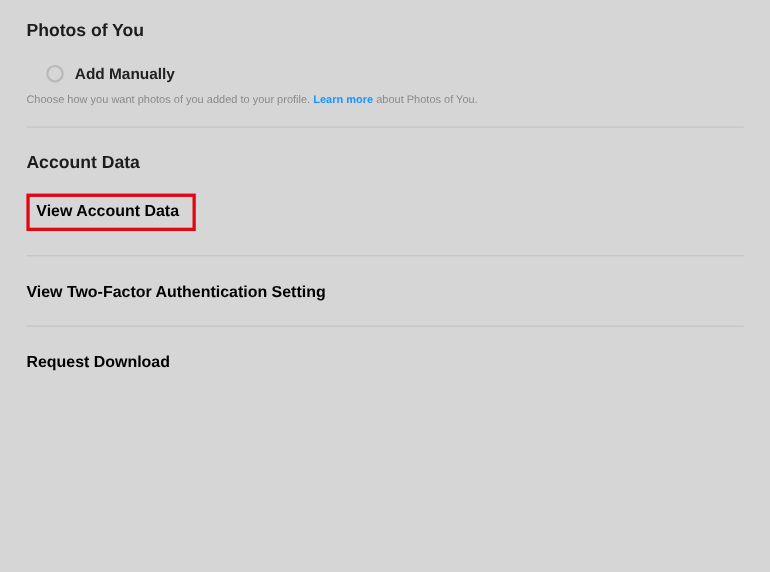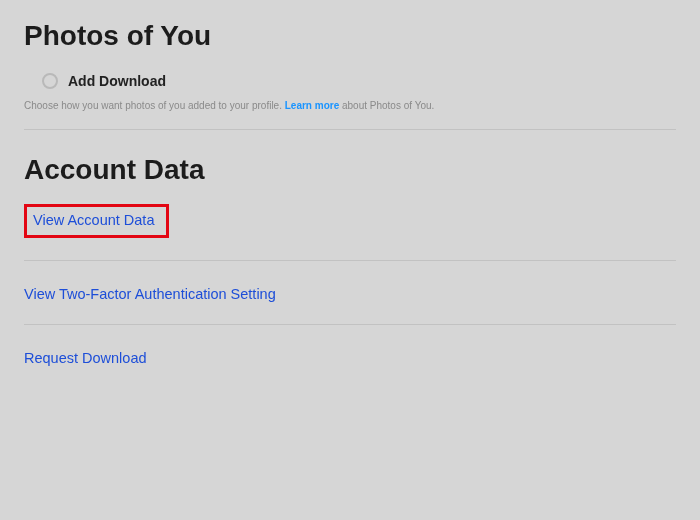--- a/index.html
+++ b/index.html
@@ -8,21 +8,21 @@
       height: 520px;
       overflow: hidden;
     }
     body {
       background: #d6d6d6;
       font-family: -apple-system, "Helvetica Neue", Arial, sans-serif;
       color: #1c1c1c;
       padding: 20px 24px 0 24px;
     }
     .section-title {
-      font-size: 28px;
+      font-size: 16px;
       font-weight: 600;
       color: #1c1c1c;
       margin-bottom: 18px;
     }
     .radio-group {
       margin-left: 18px;
       margin-bottom: 8px;
     }
     .radio-row {
       display: flex;
@@ -64,22 +64,22 @@
     .divider {
       border: none;
       border-top: 1px solid #c2c2c2;
       margin: 0 0 24px 0;
     }
     .link-row {
       margin-bottom: 20px;
     }
     .blue-link {
       font-size: 14.5px;
-      font-weight: 400;
-      color: #1d4ed8;
+      font-weight: 700;
+      color: #000000;
       cursor: pointer;
       display: inline-block;
       line-height: 1.2;
     }
     .highlight-box {
       display: inline-block;
       border: 3px solid #e30613;
       padding: 4px 12px 6px 6px;
       margin-bottom: 18px;
     }
@@ -93,21 +93,21 @@
   </style>
 </head>
 <body>
 
 <div class="section photos">
   <h2 class="section-title">Photos of You</h2>
 
   <div class="radio-group">
     <div class="radio-row">
       <span class="radio radio-empty"></span>
-      <span class="radio-label">Add Download</span>
+      <span class="radio-label">Add Manually</span>
     </div>
   </div>
 
   <p class="help-line">
     <span>Choose how you want photos of you added to your profile. </span><a class="learn-more">Learn more</a><span> about Photos of You.</span>
   </p>
 </div>
 
 <hr class="divider">
 

